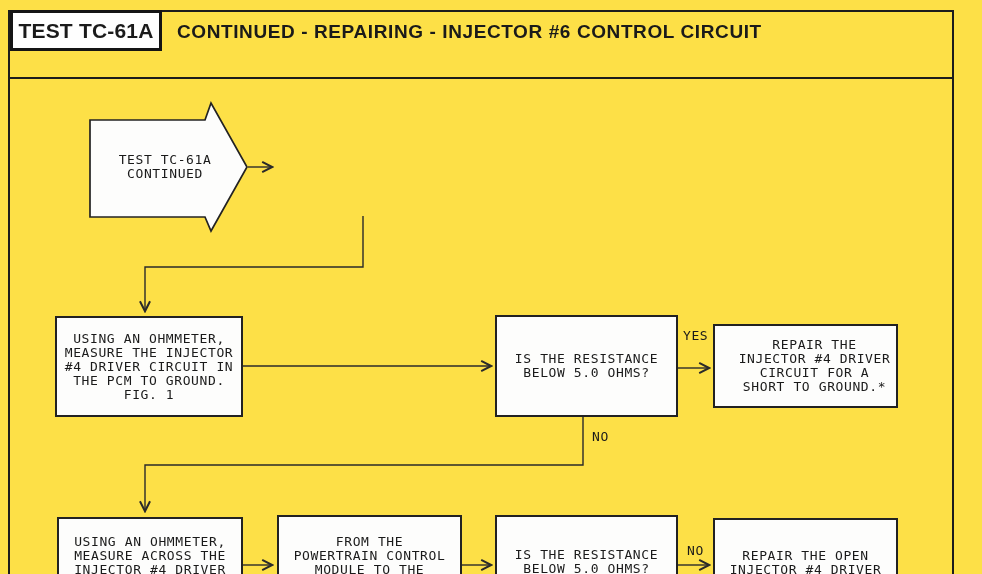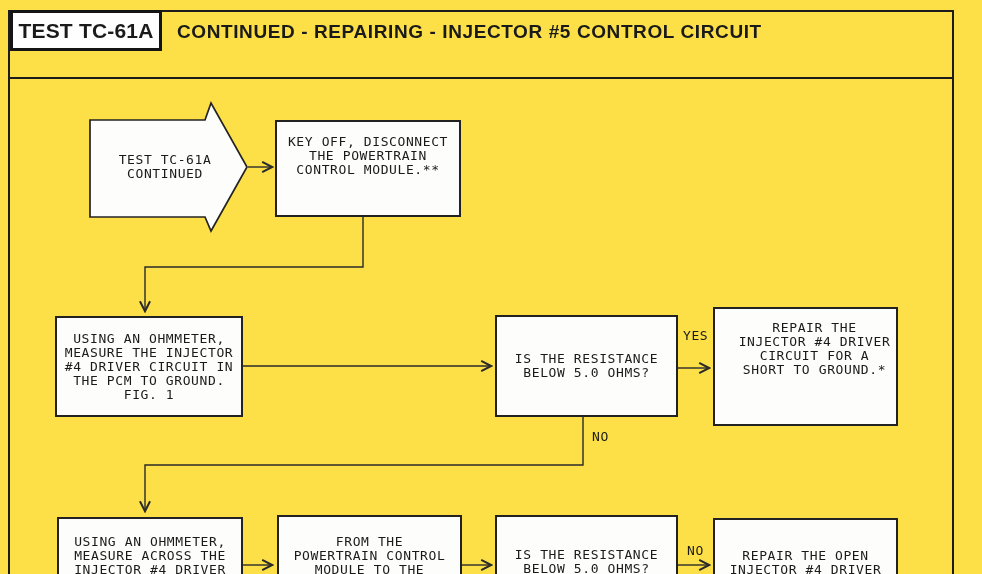--- a/index.html
+++ b/index.html
@@ -58,21 +58,21 @@
 </head>
 <body>
 
 <div id="page">
 
   <div class="outer-border"></div>
 
   <div class="header-box">
     <span>TEST TC-61A</span>
   </div>
-  <div class="header-title">CONTINUED - REPAIRING - INJECTOR #5 CONTROL CIRCUIT</div>
+  <div class="header-title">CONTINUED - REPAIRING - INJECTOR #6 CONTROL CIRCUIT</div>
   <div class="header-rule"></div>
 
   <svg class="connectors" width="982" height="574" viewBox="0 0 982 574">
     <defs>
       <marker id="ah" viewBox="0 0 10 10" refX="8" refY="5" markerWidth="9" markerHeight="9" orient="auto-start-reverse">
         <path d="M1,1 L9,5 L1,9" fill="none" stroke="#2a2a2a" stroke-width="1.6"></path>
       </marker>
     </defs>
 
     <polygon points="90,120 205,120 211,103 247,167 211,231 205,217 90,217" fill="#fdfdfc" stroke="#232323" stroke-width="1.7"></polygon>
@@ -90,40 +90,35 @@
     <path d="M243,565 L271,565" fill="none" stroke="#2a2a2a" stroke-width="1.4" marker-end="url(#ah)"></path>
 
     <path d="M462,565 L490,565" fill="none" stroke="#2a2a2a" stroke-width="1.4" marker-end="url(#ah)"></path>
 
     <path d="M678,565 L708,565" fill="none" stroke="#2a2a2a" stroke-width="1.4" marker-end="url(#ah)"></path>
   </svg>
 
   <div class="start-arrow-text">TEST TC-61A
 CONTINUED</div>
 
-  <div class="node" style="left:275px;top:120px;width:186px;height:97px;padding-top:13px;">
-    <div class="node-text">KEY OFF, DISCONNECT
-THE POWERTRAIN
-CONTROL MODULE.**</div>
-  </div>
 
   <div class="node flex-center" style="left:55px;top:316px;width:188px;height:101px;">
     <div class="node-text">USING AN OHMMETER,
 MEASURE THE INJECTOR
 #4 DRIVER CIRCUIT IN
 THE PCM TO GROUND.
 FIG. 1</div>
   </div>
 
   <div class="node flex-center" style="left:495px;top:315px;width:183px;height:102px;">
     <div class="node-text">IS THE RESISTANCE
 BELOW 5.0 OHMS?</div>
   </div>
 
-  <div class="node" style="left:713px;top:307px;width:185px;height:119px;padding-top:12px;padding-left:18px;">
+  <div class="node" style="left:713px;top:324px;width:185px;height:84px;padding-top:12px;padding-left:18px;">
     <div class="node-text">REPAIR THE
 INJECTOR #4 DRIVER
 CIRCUIT FOR A
 SHORT TO GROUND.*</div>
   </div>
 
   <div class="node" style="left:57px;top:517px;width:186px;height:110px;padding-top:16px;">
     <div class="node-text">USING AN OHMMETER,
 MEASURE ACROSS THE
 INJECTOR #4 DRIVER</div>

